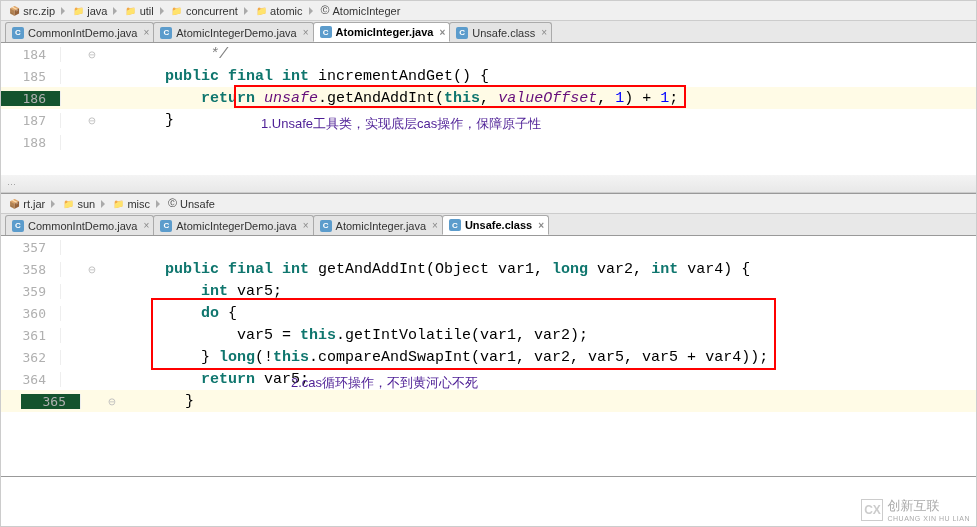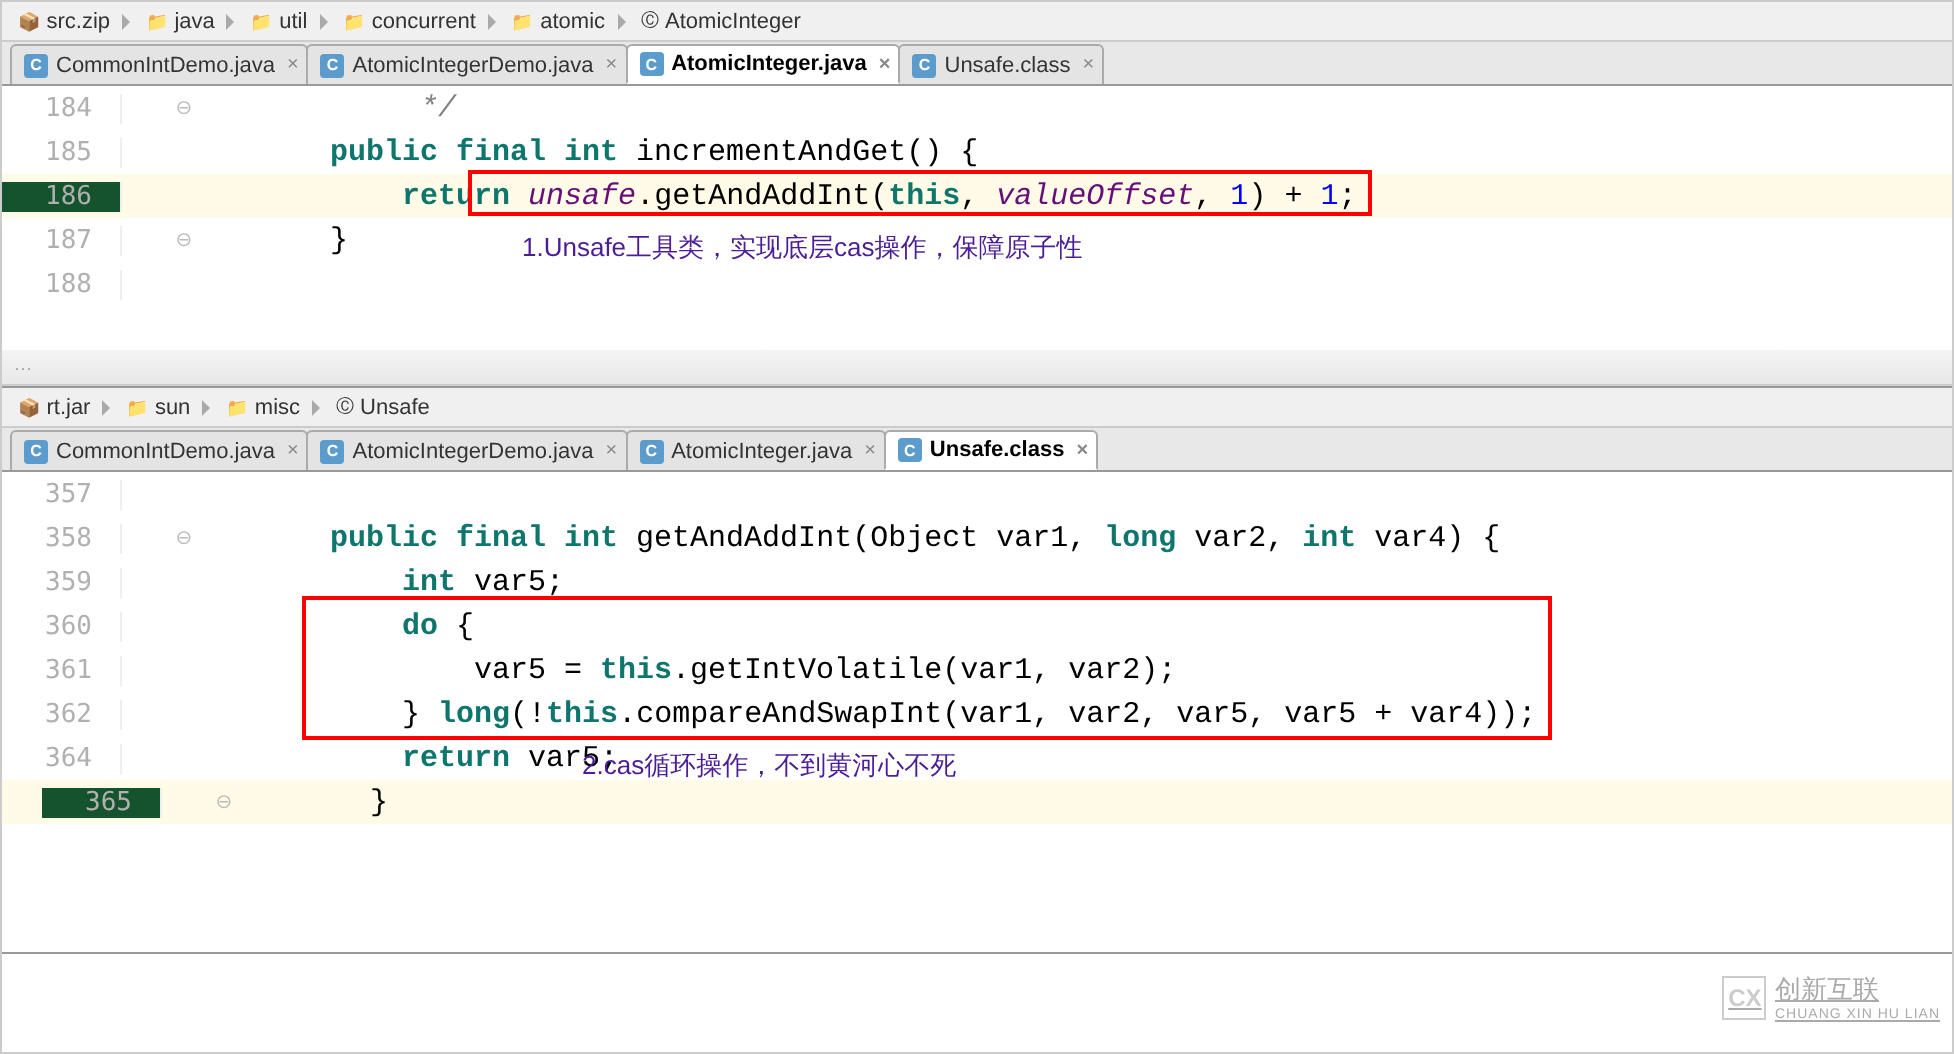--- a/index.html
+++ b/index.html
@@ -148,27 +148,26 @@
     border-bottom: 1px solid #ccc;
     font-size: 9px;
     color: #999;
     padding-left: 6px;
     display: flex;
     align-items: center;
   }
   .watermark {
     position: absolute;
     right: 6px;
-    bottom: 15px;
+    bottom: 4px;
     display: flex;
     align-items: center;
     font-size: 11px;
     color: #aaa;
     font-family: "Microsoft YaHei", sans-serif;
-    text-decoration: underline;
   }
   .watermark .logo {
     width: 22px; height: 22px;
     border: 1px solid #ccc;
     margin-right: 4px;
     display: flex; align-items: center; justify-content: center;
     font-weight: bold;
     color: #ccc;
     font-size: 12px;
   }

